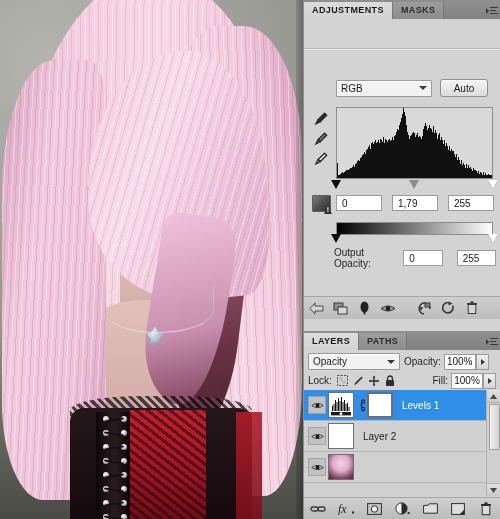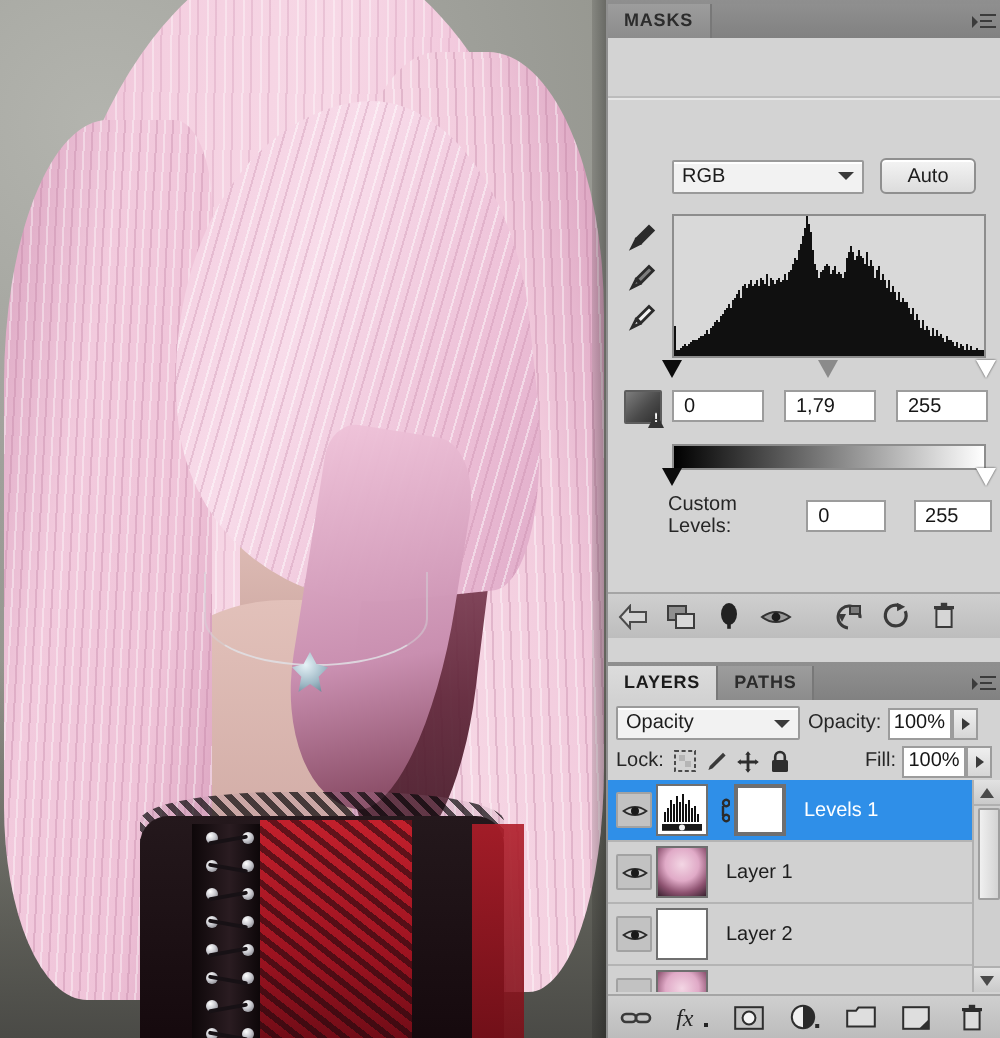--- a/index.html
+++ b/index.html
@@ -412,20 +412,21 @@
         <div class="grommet" style="left: 121px; top: 514px;"></div>
         <div class="lacing" style="left: 104px; top: 517px; width: 20px; transform: rotate(10deg);"></div>
       </div>
 
     <div class="ph-layer photo-edge"></div>
   </div>
 
   <div id="panels">
 
     <div class="panel-tabbar">
+      <div class="ptab active">ADJUSTMENTS</div>
       <div class="ptab">MASKS</div>
       <div class="ptab-fill"></div>
       <div class="panel-menu">
         <div class="pm-tri"></div>
         <div class="pm-lines">
             <i></i>
             <i></i>
             <i></i>
           </div>
       </div>
@@ -741,21 +742,21 @@
       <div class="numbox" style="position:absolute;left:88px;top:176px;width:46px;">1,79</div>
       <div class="numbox" style="position:absolute;left:144px;top:176px;width:46px;">255</div>
 
       <div id="outBar"></div>
       <div id="outSliders">
         <div class="tri black" style="left:-5px;"></div>
         <div class="tri white" style="left:152px;"></div>
       </div>
 
       <div class="row" style="position:absolute;left:30px;top:228px;width:162px;">
-        <span class="lbl">Custom Levels:</span>
+        <span class="lbl">Output Opacity:</span>
         <div class="numbox" style="width:42px;margin-left:6px;">0</div>
         <div class="numbox" style="width:42px;margin-left:14px;">255</div>
       </div>
 
       <div id="adjStrip">
         <div class="sico">
           <svg width="15" height="13" viewBox="0 0 15 13">
               <path d="M6 1 L1 6.5 L6 12 L6 9 L14 9 L14 4 L6 4 Z" fill="#d4d4d4" stroke="#4a4a4a" stroke-width="1"></path>
             </svg>
         </div>
@@ -902,34 +903,20 @@
                 <path d="M3.5 2.5 a1.6 1.6 0 1 1 0 0.01 M3.5 10 a1.6 1.6 0 1 1 0 0.01" fill="none" stroke="#2b2b2b" stroke-width="1.2"></path>
                 <rect x="2.9" y="4" width="1.2" height="5" fill="#2b2b2b"></rect>
               </svg>
           </div>
           <div class="thumb mask">
             <div class="thumb-white"></div>
           </div>
           <span class="lname">Levels 1</span>
         </div>
 
-        <div class="layer-row">
-          <div class="eye-cell">
-            <div class="eye-box">
-              <svg width="13" height="9" viewBox="0 0 13 9">
-                  <path d="M0.8 4.5 Q6.5 0.3 12.2 4.5 Q6.5 8.7 0.8 4.5 Z" fill="#c9c9c9" stroke="#2b2b2b" stroke-width="0.9"></path>
-                  <circle cx="6.5" cy="4.5" r="2" fill="#1a1a1a"></circle>
-                </svg>
-            </div>
-          </div>
-          <div class="thumb">
-            <div class="thumb-photo"></div>
-          </div>
-          <span class="lname">Layer 1</span>
-        </div>
 
         <div class="layer-row">
           <div class="eye-cell">
             <div class="eye-box">
               <svg width="13" height="9" viewBox="0 0 13 9">
                   <path d="M0.8 4.5 Q6.5 0.3 12.2 4.5 Q6.5 8.7 0.8 4.5 Z" fill="#c9c9c9" stroke="#2b2b2b" stroke-width="0.9"></path>
                   <circle cx="6.5" cy="4.5" r="2" fill="#1a1a1a"></circle>
                 </svg>
             </div>
           </div>

